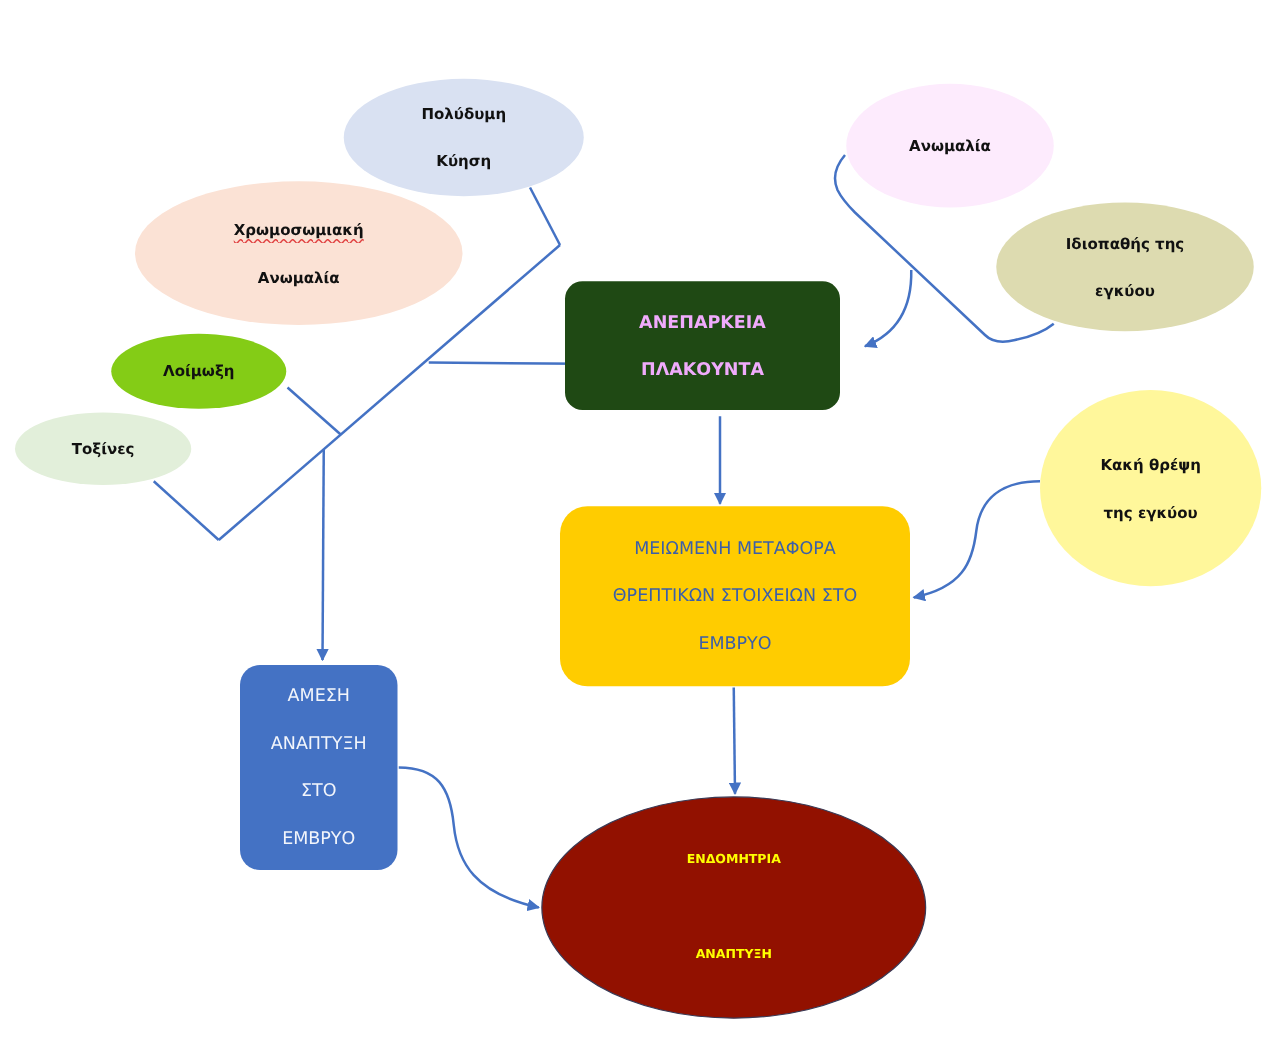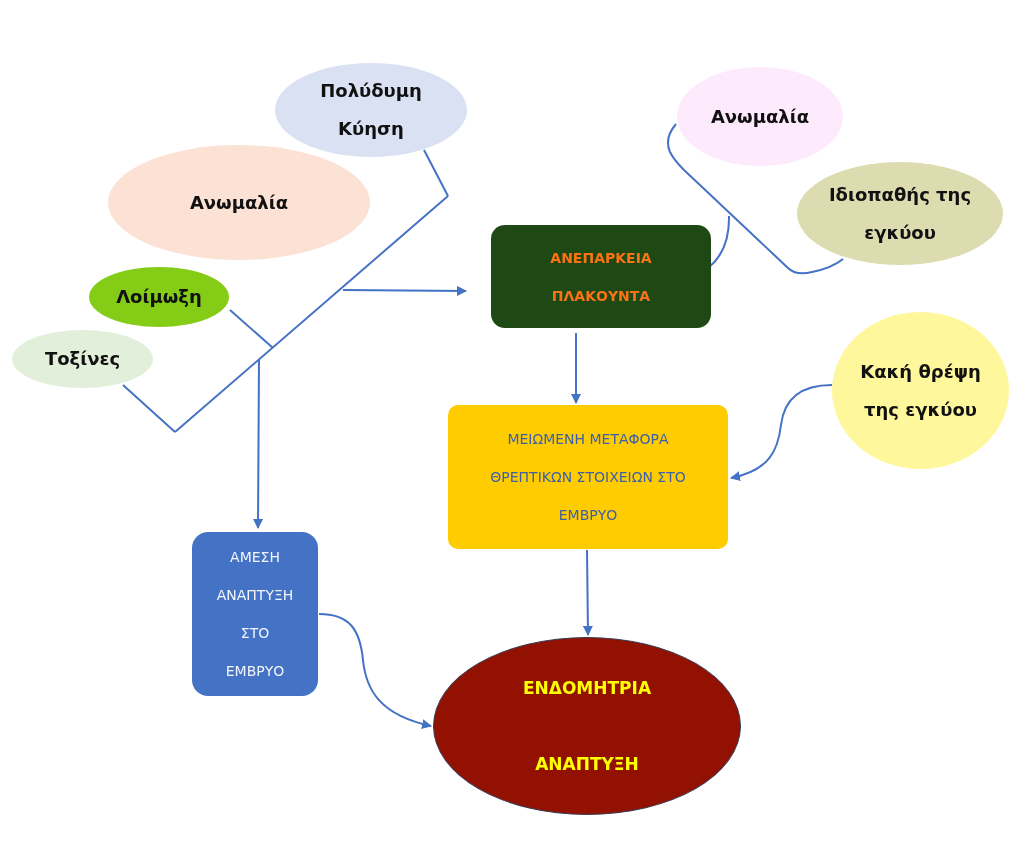--- a/index.html
+++ b/index.html
@@ -3,27 +3,27 @@
   <meta charset="utf-8">
   <style>
     html, body { margin: 0; padding: 0; background: #ffffff; }
     body { width: 1024px; height: 850px; position: relative; overflow: hidden;
            font-family: "DejaVu Sans", "Liberation Sans", sans-serif; }
     #canvas { position: absolute; left: 0; top: 0; width: 1024px; height: 850px; }
     .node { position: absolute; display: flex; flex-direction: column; align-items: center;
             justify-content: center; text-align: center; box-sizing: border-box; }
     .node .line { display: block; line-height: 38px; white-space: nowrap; }
     .ellipse { border-radius: 50%; }
-    .cause { color: #111111; font-size: 18px; font-weight: bold; }
+    .cause { color: #111111; font-size: 12px; font-weight: bold; }
     .spell { text-decoration: underline wavy #e04040; text-decoration-thickness: 1px; text-underline-offset: 3px; }
     .box { border-radius: 16px; font-size: 14px; }
-    #n-placenta { left: 491px; top: 225px; width: 220px; height: 103px; background: #1f4914;
-                  color: #f97316; font-weight: bold; border-radius: 14px; }
+    #n-placenta { left: 452px; top: 225px; width: 220px; height: 103px; background: #1f4914;
+                  color: #f0abfc; font-weight: bold; border-radius: 14px; }
     #n-transport { left: 448px; top: 405px; width: 280px; height: 144px; background: #ffcc00;
-                   color: #3c5fa8; border-radius: 10px; }
+                   color: #3c5fa8; border-radius: 22px; }
     #n-direct { left: 192px; top: 532px; width: 126px; height: 164px; background: #4472c4;
                 color: #f2f5fb; border-radius: 16px; }
     #n-iugr { left: 433px; top: 637px; width: 308px; height: 178px; background: #921100;
               color: #ffff00; font-weight: bold; border: 1.5px solid #3a3a55; }
     #n-multiple { left: 275px; top: 63px; width: 192px; height: 94px; background: #d9e1f2; }
     #n-chromosomal { left: 108px; top: 145px; width: 262px; height: 115px; background: #fbe2d5; }
     #n-infection { left: 89px; top: 267px; width: 140px; height: 60px; background: #84cc16; }
     #n-toxins { left: 12px; top: 330px; width: 141px; height: 58px; background: #e2efda; }
     #n-idiopathic { left: 677px; top: 67px; width: 166px; height: 99px; background: #fdebfd; }
     #n-maternal-disease { left: 797px; top: 162px; width: 206px; height: 103px; background: #dddbb0; }
@@ -59,20 +59,21 @@
     <path d="M319,614 C350,614 360,630 363,660 C366,690 380,715 431,726" marker-end="url(#arrowhead)"></path>
   </g>
 </svg>
 
 <div class="node ellipse cause" id="n-multiple">
   <span class="line">Πολύδυμη</span>
   <span class="line">Κύηση</span>
 </div>
 
 <div class="node ellipse cause" id="n-chromosomal">
+  <span class="line spell">Χρωμοσωμιακή</span>
   <span class="line">Ανωμαλία</span>
 </div>
 
 <div class="node ellipse cause" id="n-infection">
   <span class="line">Λοίμωξη</span>
 </div>
 
 <div class="node ellipse cause" id="n-toxins">
   <span class="line">Τοξίνες</span>
 </div>
@@ -102,16 +103,16 @@
   <span class="line">ΕΜΒΡΥΟ</span>
 </div>
 
 <div class="node box" id="n-direct">
   <span class="line">ΑΜΕΣΗ</span>
   <span class="line">ΑΝΑΠΤΥΞΗ</span>
   <span class="line">ΣΤΟ</span>
   <span class="line">ΕΜΒΡΥΟ</span>
 </div>
 
-<div class="node ellipse" id="n-iugr" style="font-size:17px;gap:38px;">
+<div class="node ellipse" id="n-iugr" style="font-size:10px;gap:38px;">
   <span class="line">ΕΝΔΟΜΗΤΡΙΑ</span>
   <span class="line">ΑΝΑΠΤΥΞΗ</span>
 </div>
 
 </body></html>

